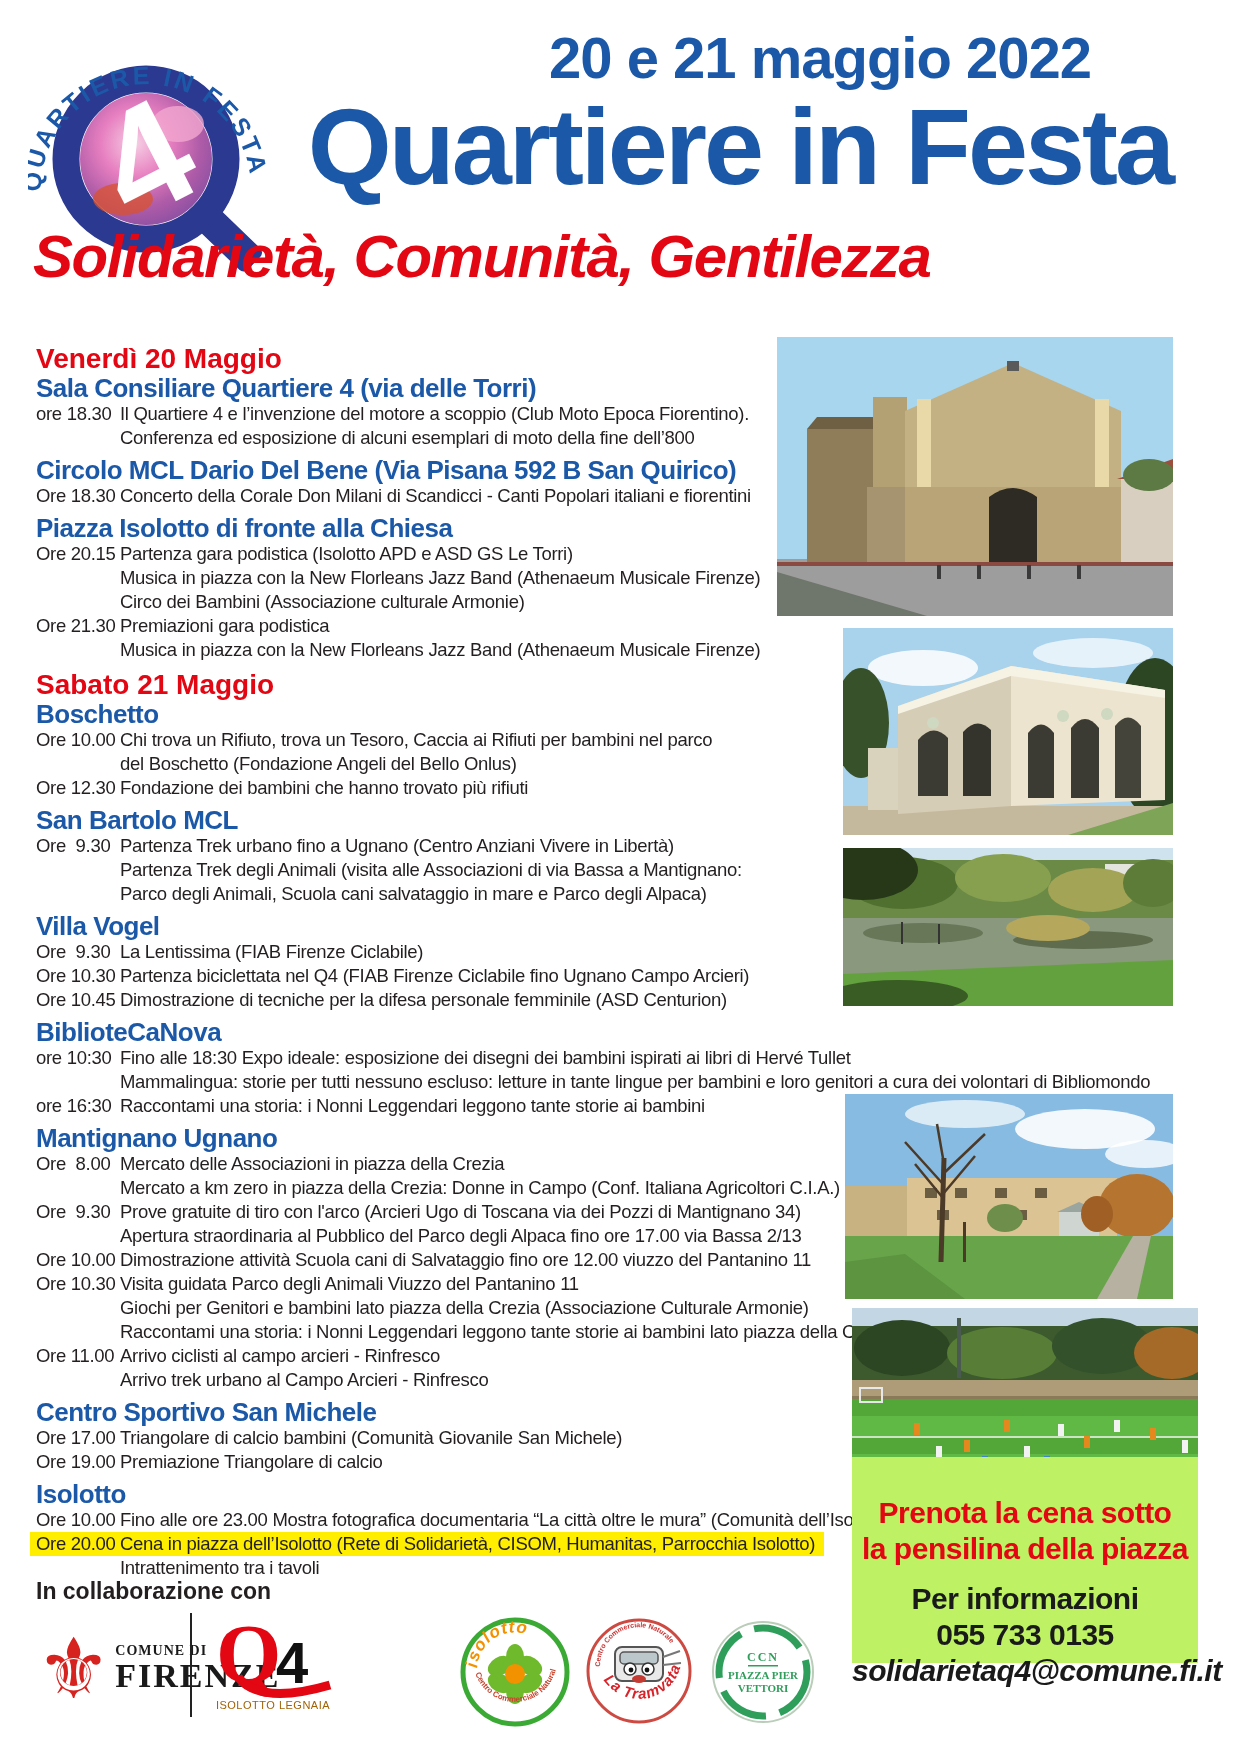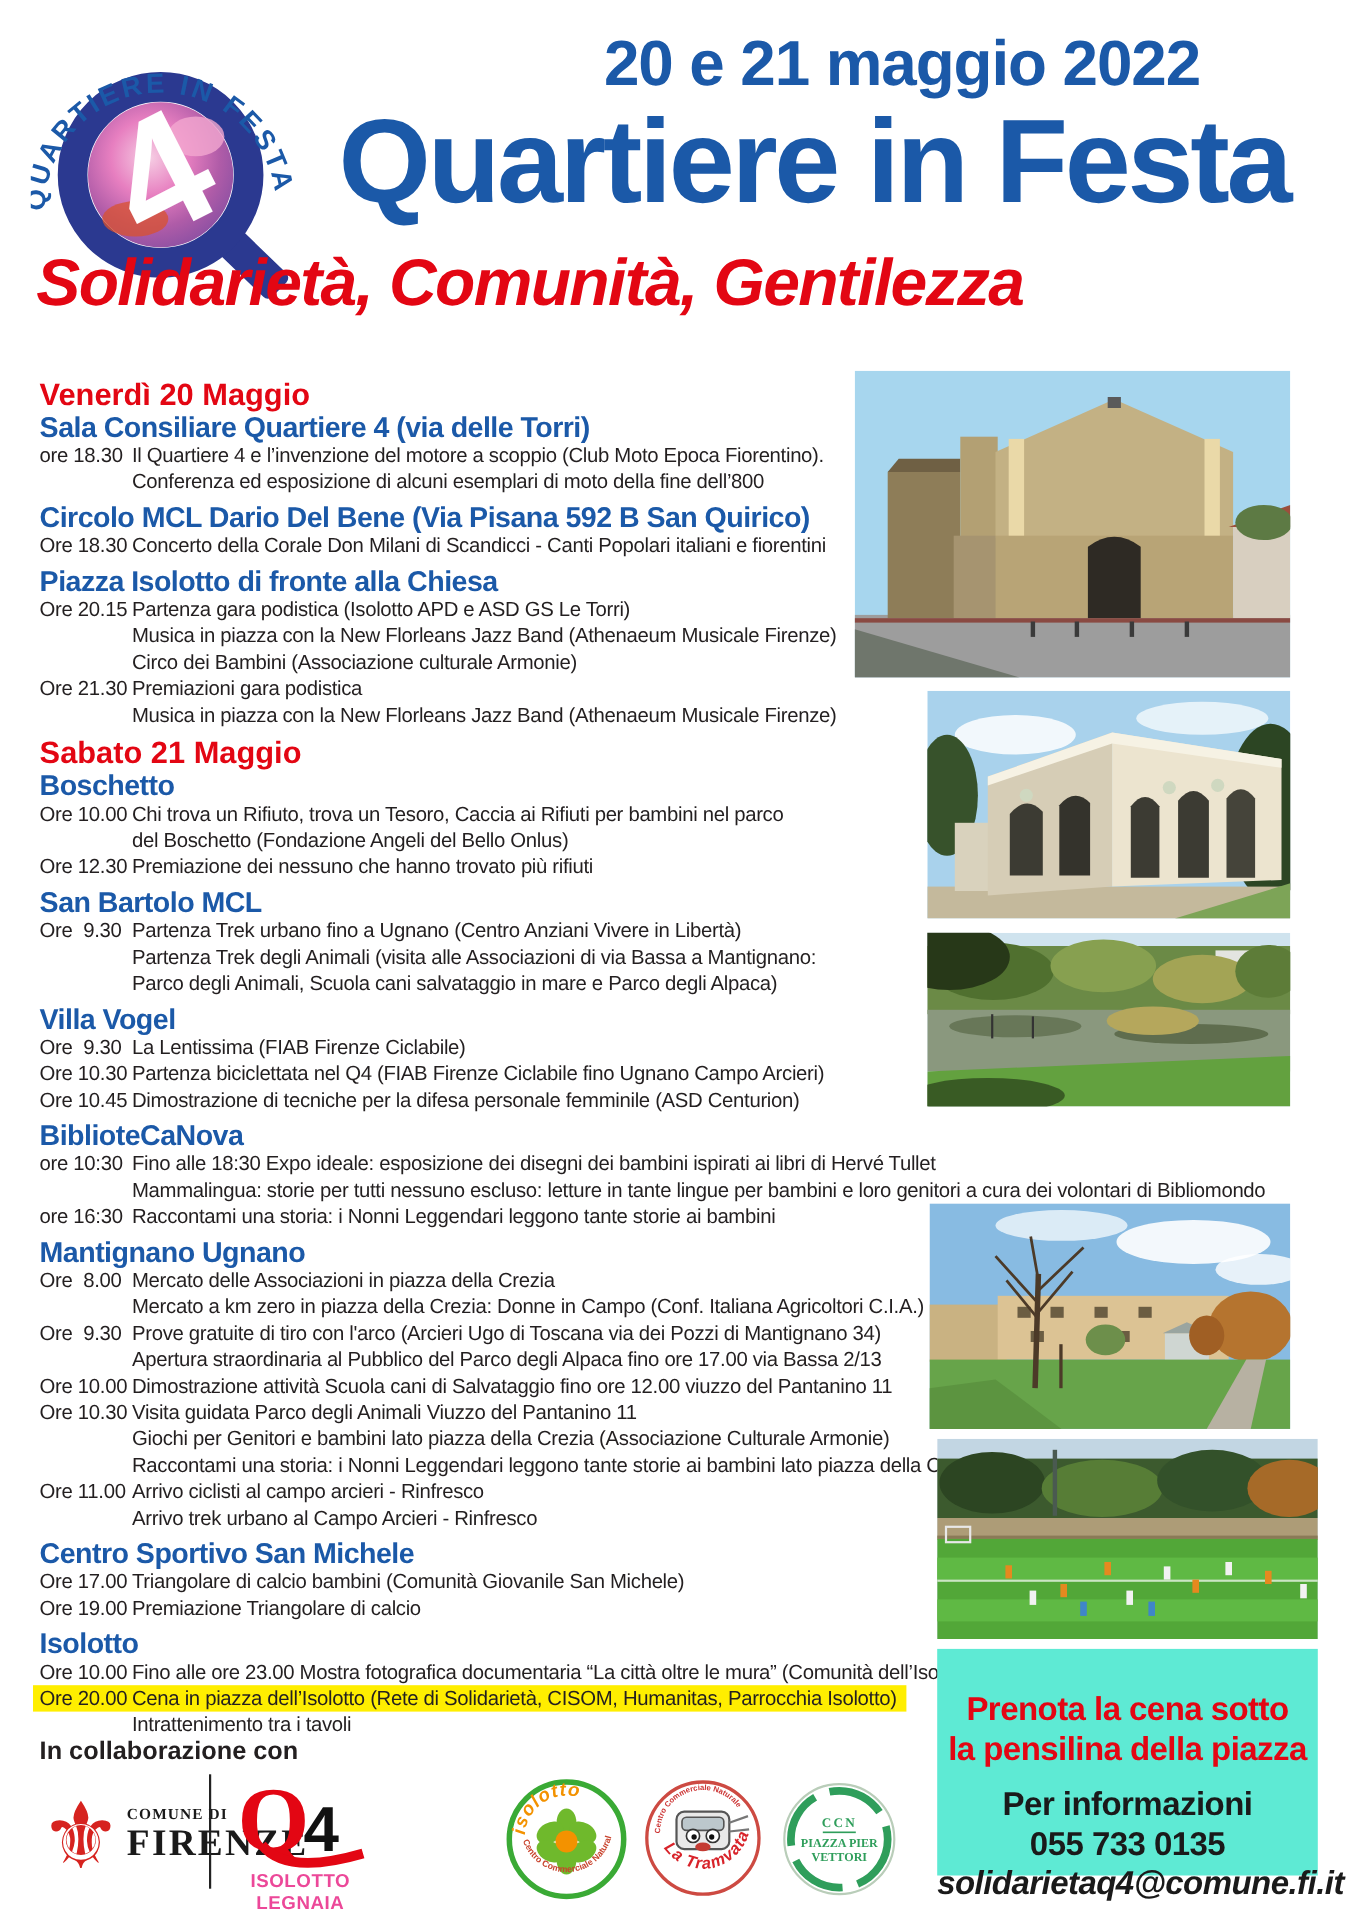--- a/index.html
+++ b/index.html
@@ -27,39 +27,39 @@
   .venue-name { font-size:26px; line-height:28px; font-weight:bold; color:#1b59a8; margin-top:6px; letter-spacing:-0.5px; }
   .day-label + .venue-name { margin-top:0; }
   .row { display:flex; line-height:24px; font-size:18.5px; letter-spacing:-0.3px; white-space:pre; width:fit-content; }
   .time { width:84px; flex:none; white-space:pre; }
   .desc { white-space:pre; }
   .row.hl { background:#ffee00; margin-left:-6px; padding-left:6px; padding-right:9px; }
   
   .photo { position:absolute; display:block; }
   
   .info-box {
-    position:absolute; left:852px; top:1499px; width:346px; height:206px;
-    background:#5eead4; text-align:center; padding-top:38px; box-sizing:border-box;
+    position:absolute; left:852px; top:1457px; width:346px; height:206px;
+    background:#bef264; text-align:center; padding-top:38px; box-sizing:border-box;
   }
   .ib-red { font-size:30px; line-height:36px; font-weight:bold; color:#e30613; letter-spacing:-0.5px; }
   .ib-black { font-size:30px; line-height:36px; font-weight:bold; color:#1a1a1a; letter-spacing:-0.5px; }
   .ib-gap { height:14px; }
   .ib-black.email { font-size:30px;font-style:italic; }
   
   .collab { position:absolute; left:36px; top:1578px; width:1170px; }
   .collab-label { font-size:23px; font-weight:bold; color:#231f20; }
   .logos-row { position:relative; height:140px; margin-top:8px; }
   .logo-comune { position:absolute; left:0; top:14px; display:flex; align-items:center; }
   .fleur { font-size:84px; line-height:84px; color:#d6231f; }
   .comune-text { margin-left:4px; font-family:"Liberation Serif", serif; color:#1a1a1a; }
   .comune-l1 { font-size:14px; font-weight:bold; letter-spacing:1px; }
   .comune-l2 { font-size:34px; font-weight:bold; letter-spacing:2px; margin-top:-2px; }
   .logo-divider { position:absolute; left:154px; top:0px; width:2px; height:104px; background:#222; }
   .logo-q4 { position:absolute; left:172px; top:0; width:130px; text-align:center; }
-  .q4-sub { font-size:17px; font-weight:bold; color:#ec4899; letter-spacing:0.5px; margin-top:-4px; }
+  .q4-sub { font-size:11px; font-weight:normal; color:#a16207; letter-spacing:0.5px; margin-top:-4px; }
   .logo-isolotto { position:absolute; left:424px; top:4px; }
   .logo-tramvata { position:absolute; left:549px; top:4px; }
   .logo-ccn { position:absolute; left:674px; top:6px; }
 </style>
 </head>
 <body>
 
 <div class="page">
 
   <svg class="brand-logo" width="250" height="262" viewBox="0 0 250 262">
@@ -99,21 +99,21 @@
       <div class="venue-name">Piazza Isolotto di fronte alla Chiesa</div>
       <div class="row"><span class="time">Ore 20.15</span><span class="desc">Partenza gara podistica (Isolotto APD e ASD GS Le Torri)</span></div>
       <div class="row"><span class="time"></span><span class="desc">Musica in piazza con la New Florleans Jazz Band (Athenaeum Musicale Firenze)</span></div>
       <div class="row"><span class="time"></span><span class="desc">Circo dei Bambini (Associazione culturale Armonie)</span></div>
       <div class="row"><span class="time">Ore 21.30</span><span class="desc">Premiazioni gara podistica</span></div>
       <div class="row"><span class="time"></span><span class="desc">Musica in piazza con la New Florleans Jazz Band (Athenaeum Musicale Firenze)</span></div>
       <div class="day-label">Sabato 21 Maggio</div>
       <div class="venue-name">Boschetto</div>
       <div class="row"><span class="time">Ore 10.00</span><span class="desc">Chi trova un Rifiuto, trova un Tesoro, Caccia ai Rifiuti per bambini nel parco</span></div>
       <div class="row"><span class="time"></span><span class="desc">del Boschetto (Fondazione Angeli del Bello Onlus)</span></div>
-      <div class="row"><span class="time">Ore 12.30</span><span class="desc">Premiazione dei nessuno che hanno trovato più rifiuti</span></div>
+      <div class="row"><span class="time">Ore 12.30</span><span class="desc">Fondazione dei bambini che hanno trovato più rifiuti</span></div>
       <div class="venue-name">San Bartolo MCL</div>
       <div class="row"><span class="time">Ore  9.30</span><span class="desc">Partenza Trek urbano fino a Ugnano (Centro Anziani Vivere in Libertà)</span></div>
       <div class="row"><span class="time"></span><span class="desc">Partenza Trek degli Animali (visita alle Associazioni di via Bassa a Mantignano:</span></div>
       <div class="row"><span class="time"></span><span class="desc">Parco degli Animali, Scuola cani salvataggio in mare e Parco degli Alpaca)</span></div>
       <div class="venue-name">Villa Vogel</div>
       <div class="row"><span class="time">Ore  9.30</span><span class="desc">La Lentissima (FIAB Firenze Ciclabile)</span></div>
       <div class="row"><span class="time">Ore 10.30</span><span class="desc">Partenza biciclettata nel Q4 (FIAB Firenze Ciclabile fino Ugnano Campo Arcieri)</span></div>
       <div class="row"><span class="time">Ore 10.45</span><span class="desc">Dimostrazione di tecniche per la difesa personale femminile (ASD Centurion)</span></div>
       <div class="venue-name">BiblioteCaNova</div>
       <div class="row"><span class="time">ore 10:30</span><span class="desc">Fino alle 18:30 Expo ideale: esposizione dei disegni dei bambini ispirati ai libri di Hervé Tullet</span></div>

